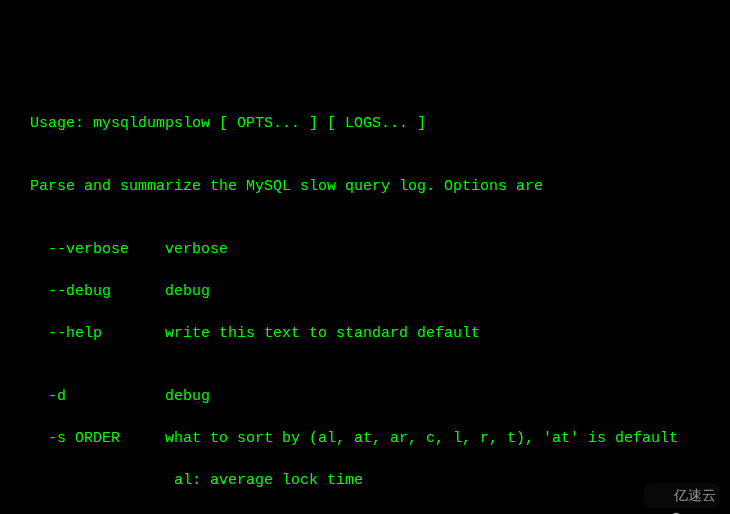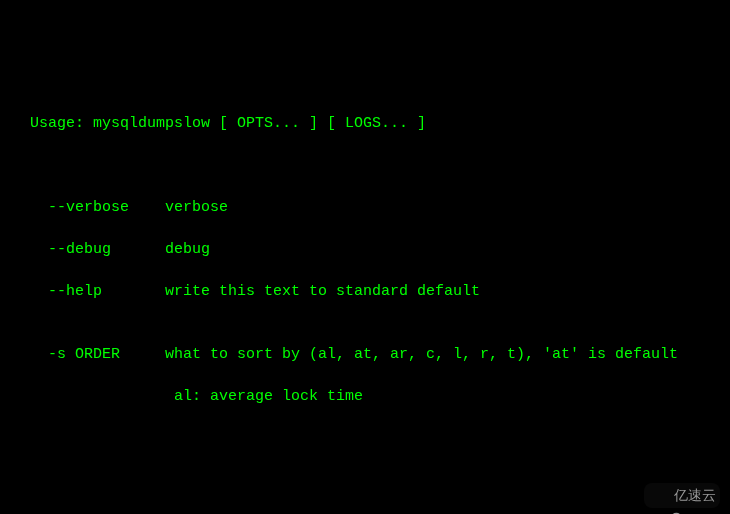--- a/index.html
+++ b/index.html
@@ -47,25 +47,27 @@
     }
   </style>
 </head>
 <body>
 
 
 
 <div class="terminal">
 <span class="line">Usage: mysqldumpslow [ OPTS... ] [ LOGS... ]</span>
 <span class="line"></span>
+<span class="line">Parse and summarize the MySQL slow query log. Options are</span>
 <span class="line"></span>
 <span class="line">  --verbose    verbose</span>
 <span class="line">  --debug      debug</span>
 <span class="line">  --help       write this text to standard default</span>
 <span class="line"></span>
+<span class="line">  -d           debug</span>
 <span class="line">  -s ORDER     what to sort by (al, at, ar, c, l, r, t), 'at' is default</span>
 <span class="line">                al: average lock time</span>
 
 
 
 
 
 
 
 

